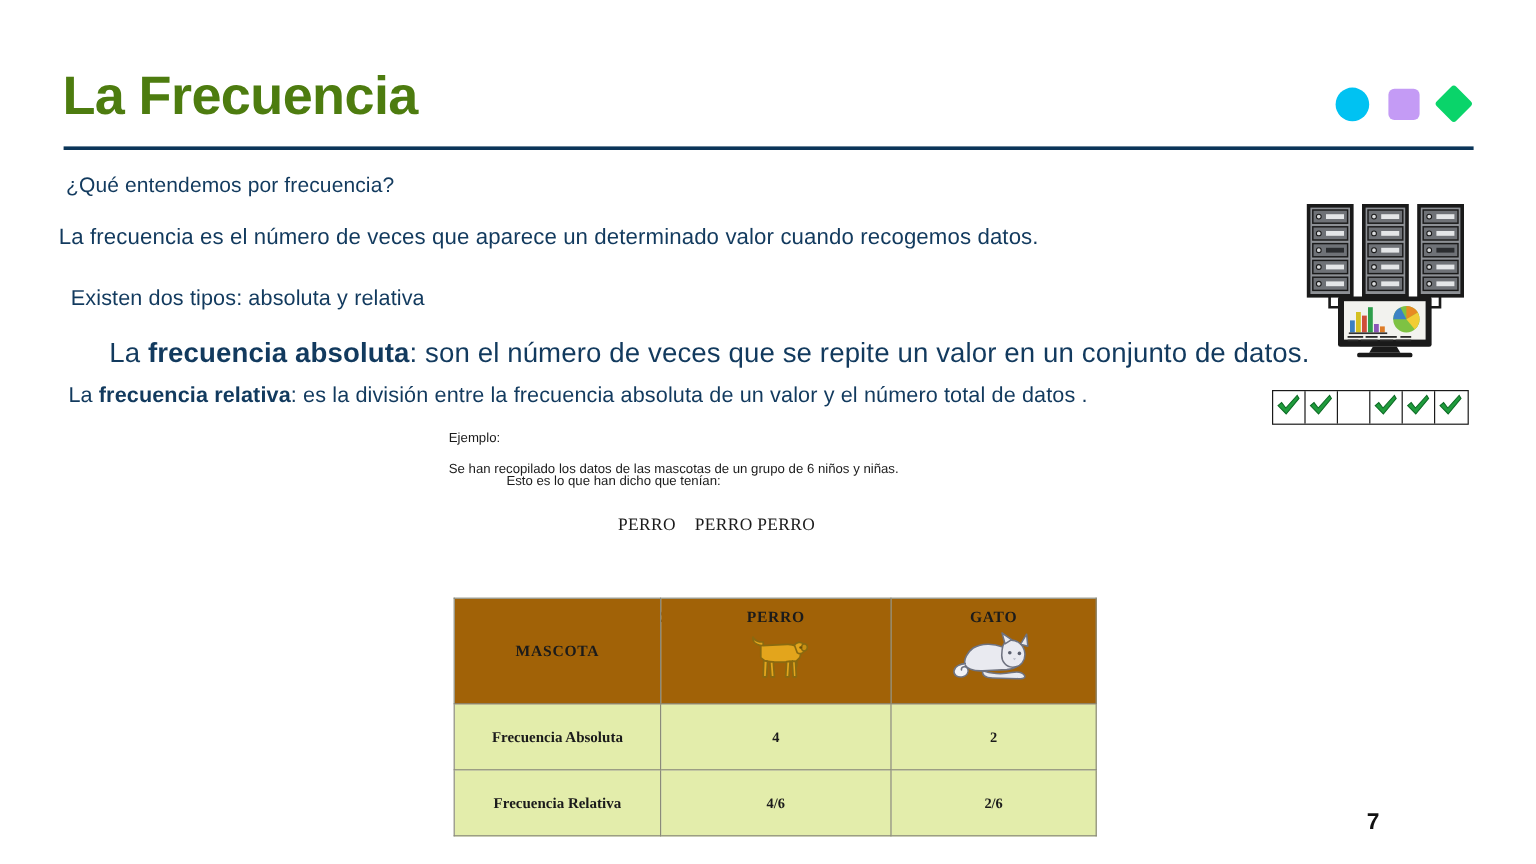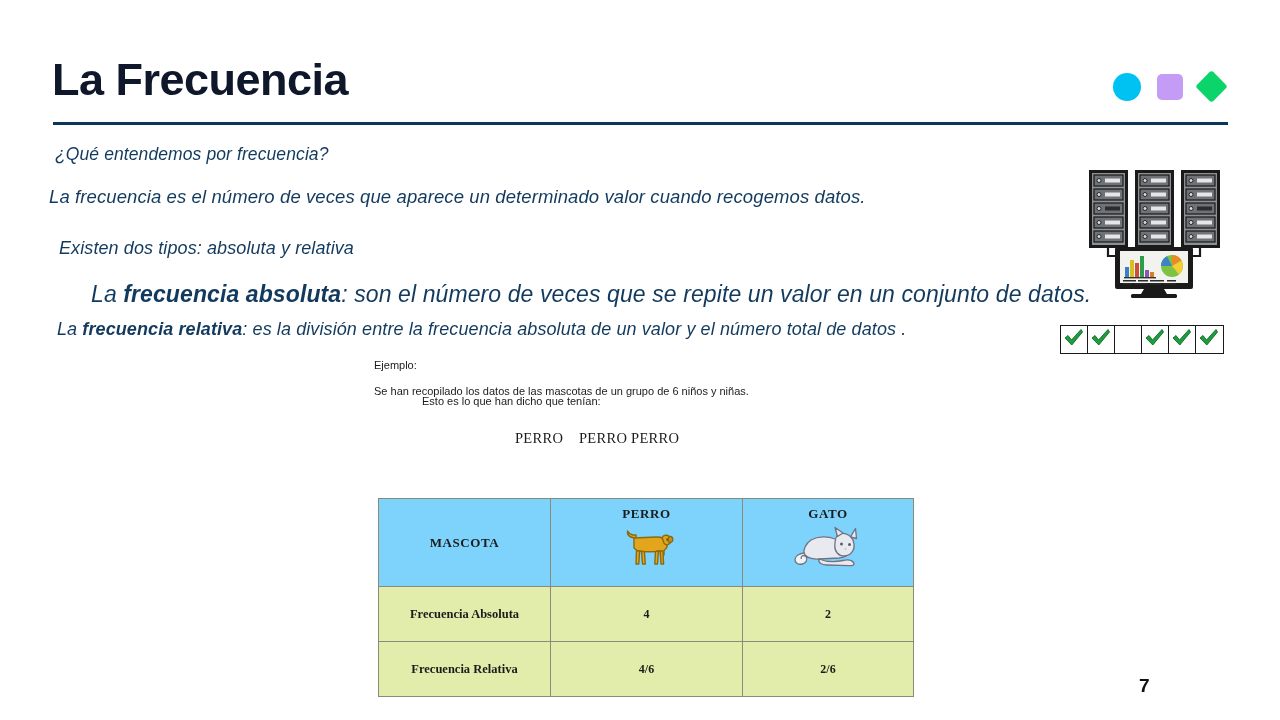--- a/index.html
+++ b/index.html
@@ -15,21 +15,21 @@
     overflow: hidden;
   }
 
   
   #slide-title {
     position: absolute;
     left: 52px;
     top: 57px;
     font-size: 45px;
     font-weight: bold;
-    color: #0f172a;
+    color: #4d7c0f;
     letter-spacing: -0.5px;
     line-height: 1;
     white-space: nowrap;
   }
   #title-rule {
     position: absolute;
     left: 53px;
     top: 122px;
     width: 1175px;
     height: 3px;
@@ -73,21 +73,20 @@
     border-radius: 3px;
   }
 
   
   .body-line {
     position: absolute;
     color: #123a5e;
     font-size: 17.5px;
     white-space: nowrap;
     letter-spacing: 0.1px;
-    font-style: italic;
   }
   .body-line b { font-weight: bold; }
 
   #q-line     { left: 55px; top: 144px; }
   #def-line   { left: 49px; top: 186px; font-size: 18.5px; }
   #tipos-line { left: 59px; top: 238px; font-size: 18px; }
   #abs-line   { left: 57px; top: 281px; font-size: 23px; margin-left: 34px; }
   #rel-line   { left: 57px; top: 319px; font-size: 18px; }
 
   
@@ -127,21 +126,21 @@
     text-align: center;
     vertical-align: middle;
     font-weight: bold;
     color: #1b1b1b;
   }
   #freq-table .col-label { width: 169px; }
   #freq-table .col-dog   { width: 189px; }
   #freq-table .col-cat   { width: 168px; }
 
   #freq-table tr.head-row td {
-    background: #7dd3fc;
+    background: #a16207;
     height: 85px;
     font-size: 13px;
     letter-spacing: 0.6px;
     text-align: center;
   }
   #freq-table tr.data-r td {
     background: #e3edab;
     height: 52px;
     font-size: 12.5px;
   }

